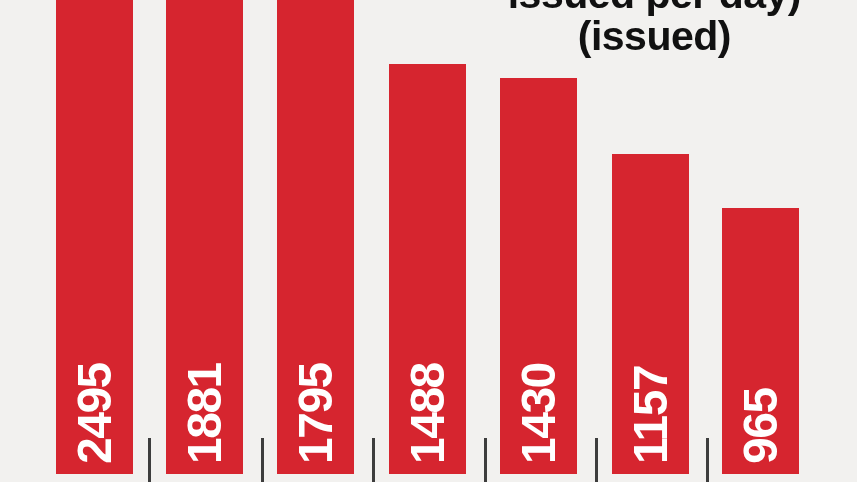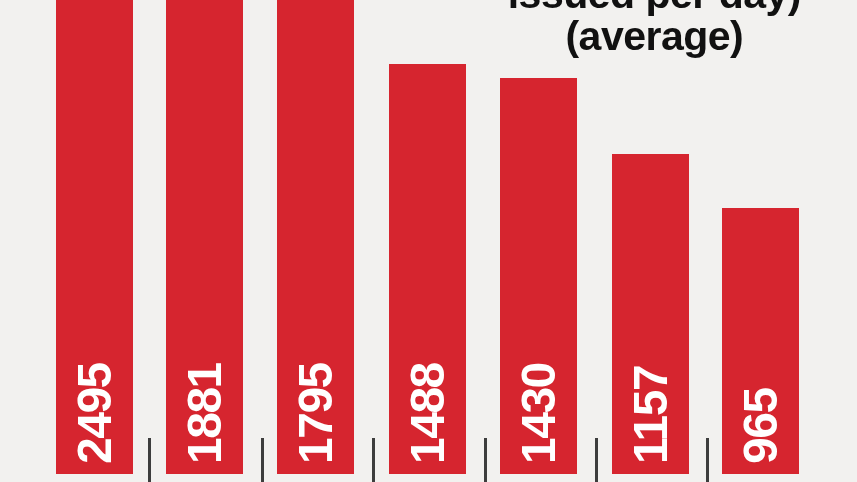--- a/index.html
+++ b/index.html
@@ -87,21 +87,21 @@
     background: #3d3d3d;
   }
 </style>
 </head>
 <body style="background: rgb(242, 241, 239);">
 
 <div id="chart-root" style="background: rgb(242, 241, 239);">
 
   <div class="title-block">
     <span class="title-line">issued per day)</span>
-    <span class="title-line">(average)</span>
+    <span class="title-line">(issued)</span>
   </div>
 
   <div class="plot-area" id="plot-area">
       <div class="bar" style="left: 56px; top: -40px; width: 77px; height: 514px; background: rgb(214, 37, 47);">
         <div class="bar-value-wrap">
           <span class="vtext" style="color: rgb(255, 255, 255);">2495</span>
         </div>
       </div>
       <div class="bar" style="left: 166px; top: -40px; width: 77px; height: 514px; background: rgb(214, 37, 47);">
         <div class="bar-value-wrap">

